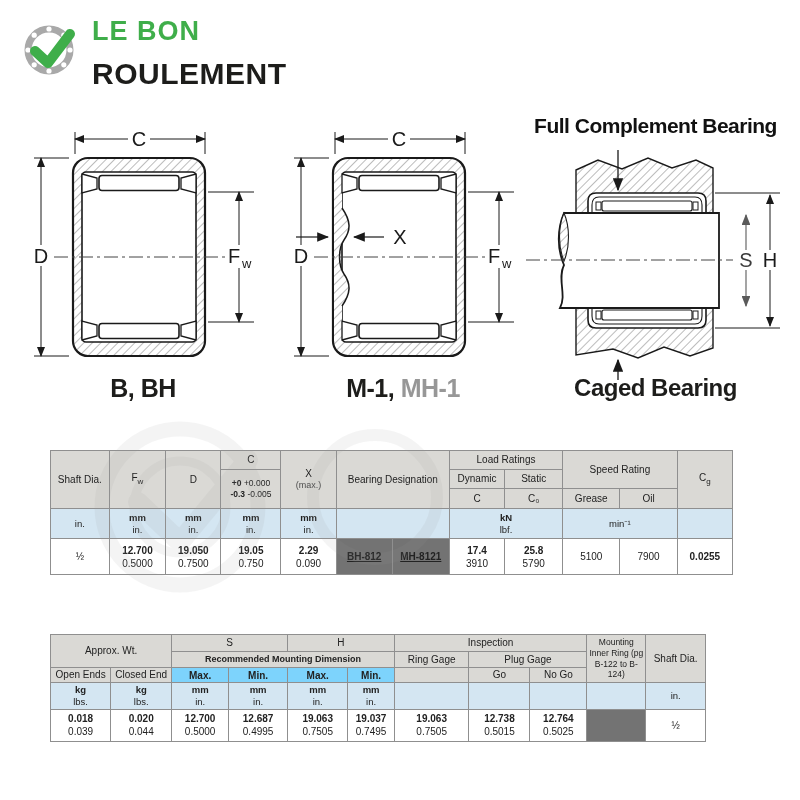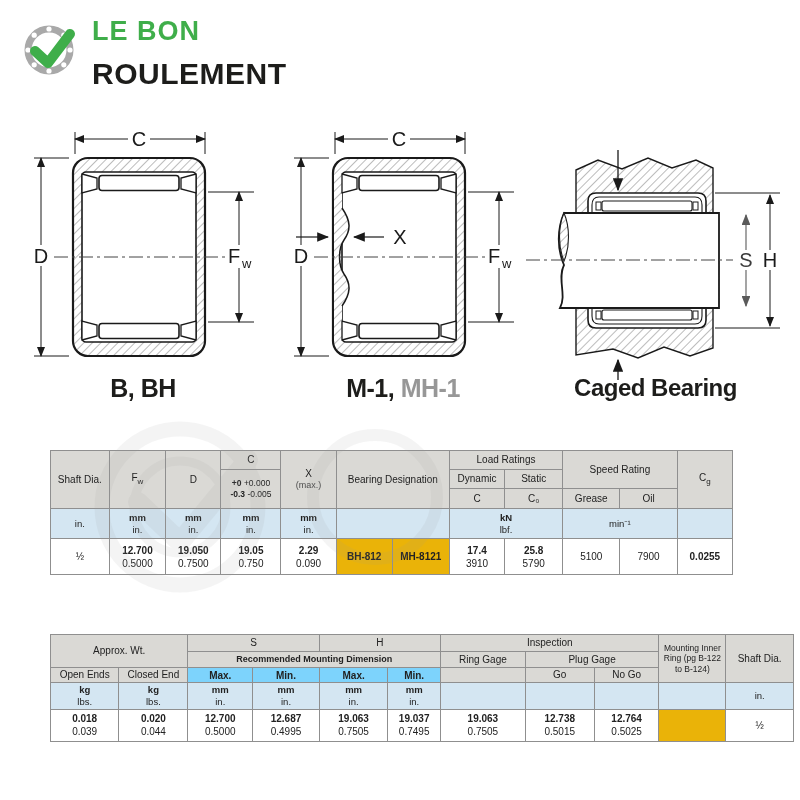--- a/index.html
+++ b/index.html
@@ -15,26 +15,26 @@
   .cap{position:absolute;text-align:center;font-weight:bold;font-size:25px;letter-spacing:-.5px;color:#1d1d1b;}
   .graycap{color:#979797;}
   .fc-title{position:absolute;text-align:center;font-weight:bold;font-size:21px;letter-spacing:-.5px;color:#111;}
   svg text.dim{font-family:"Liberation Sans",sans-serif;font-size:20px;fill:#1a1a1a;}
   svg text.dimsub{font-family:"Liberation Sans",sans-serif;font-size:13px;fill:#1a1a1a;}
   svg text.dimgray{fill:#3c3c3c;}
   
   .tbl{position:absolute;border-collapse:collapse;table-layout:fixed;background:#fff;border:1.5px solid #4f4f4f;}
   .tbl td{border:1px solid #8f8f8f;text-align:center;vertical-align:middle;padding:1px 2px;color:#222;}
   .t1{left:50px;top:450px;width:683px;}
-  .t2{left:50px;top:634px;width:744px;}
+  .t2{left:50px;top:634px;width:656px;}
   .hd{background:#dad9d5;font-size:10px;line-height:1.2;}
   .hdd{background:#7dd3fc;font-weight:bold;font-size:10px;}
   .un{background:#d4e6f2;font-size:9.5px;line-height:1.25;}
   .dt{background:#fff;font-size:10px;line-height:1.3;}
-  .gray{background:#eab308;}
+  .gray{background:#737373;text-decoration:underline;}
   .b{font-weight:bold;}
   .sm{font-size:8.5px;line-height:1.25;}
   .xs{font-size:9px;color:#4c4c4c;}
   .tol{font-size:8.5px;line-height:1.35;}
   sub.sb{font-size:8px;}
   .t1 tr.r1{height:19px;}.t1 tr.r2{height:19px;}.t1 tr.r3{height:20px;}
   .t1 tr.ru{height:30px;}.t1 tr.rd{height:36px;}
   .t2 tr.r1{height:17px;}.t2 tr.r2{height:16px;}.t2 tr.r3{height:15px;padding-left:20px;}
   .t2 tr.ru{height:24px;}.t2 tr.rd{height:32px;}
   .wm{position:absolute;left:30px;top:402px;opacity:.1;pointer-events:none;}
@@ -166,20 +166,23 @@
       <rect x="207" y="117" width="31" height="23" fill="#fff" stroke="none"></rect>
     </g>
     <text class="dim" x="216" y="135" text-anchor="middle">F</text>
     <text class="dimsub" x="224" y="140">w</text>
   </svg>
   <div class="cap" style="left:278px;top:374px;width:250px;">
     <span>M-1,</span>
     <span class="graycap">MH-1</span>
   </div>
 
+  <div class="fc-title" style="left:518px;top:114px;width:275px;">
+    <span>Full Complement Bearing</span>
+  </div>
   <svg class="fig" style="left:518px;top:148px;" width="275" height="260" viewBox="0 0 275 260">
     <defs>
       <pattern id="hatch3" patternUnits="userSpaceOnUse" width="6" height="6" patternTransform="rotate(45)">
         <rect width="6" height="6" fill="#ffffff"></rect>
         <line x1="0" y1="0" x2="0" y2="6" stroke="#a0a0a0" stroke-width="1.4"></line>
       </pattern>
       <marker id="ar3" viewBox="0 0 10 8" markerWidth="10" markerHeight="8" refX="9" refY="4" orient="auto-start-reverse">
         <path d="M0,0 L10,4 L0,8 Z" fill="#1a1a1a"></path>
       </marker>
       <marker id="ar3g" viewBox="0 0 10 8" markerWidth="10" markerHeight="8" refX="9" refY="4" orient="auto-start-reverse">

